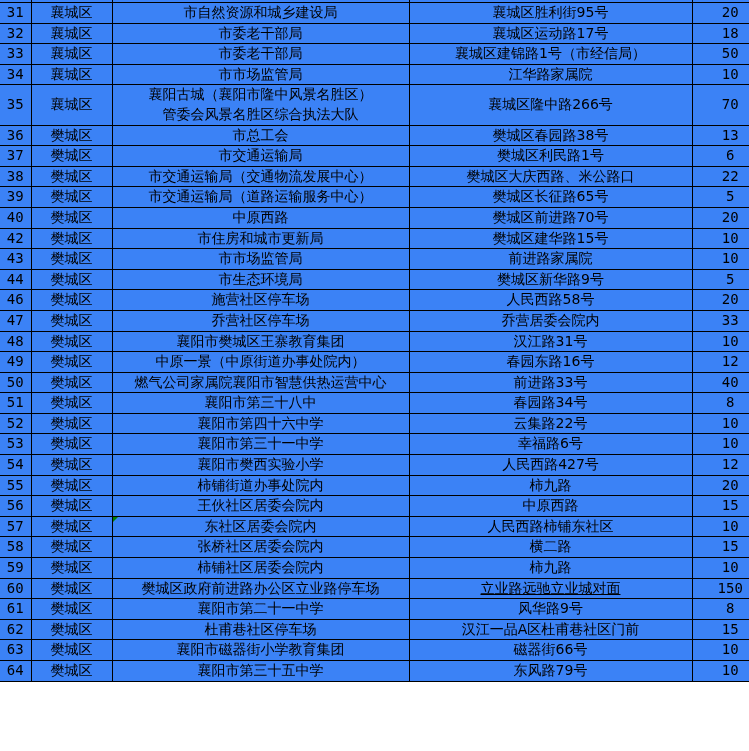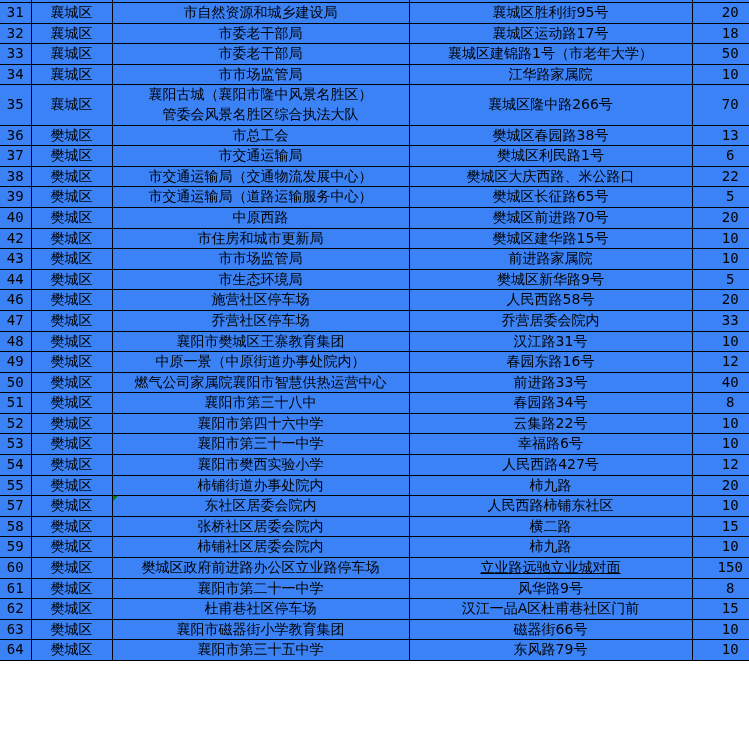--- a/index.html
+++ b/index.html
@@ -90,21 +90,21 @@
           <td class="c-no">32</td>
           <td class="c-district">襄城区</td>
           <td class="c-name">市委老干部局</td>
           <td class="c-address">襄城区运动路17号</td>
           <td class="c-count">18</td>
         </tr>
         <tr>
           <td class="c-no">33</td>
           <td class="c-district">襄城区</td>
           <td class="c-name">市委老干部局</td>
-          <td class="c-address">襄城区建锦路1号（市老年大学）</td>
+          <td class="c-address">襄城区建锦路1号（市经信局）</td>
           <td class="c-count">50</td>
         </tr>
         <tr>
           <td class="c-no">34</td>
           <td class="c-district">襄城区</td>
           <td class="c-name">市市场监管局</td>
           <td class="c-address">江华路家属院</td>
           <td class="c-count">10</td>
         </tr>
         <tr>
@@ -233,20 +233,27 @@
           <td class="c-name">襄阳市樊西实验小学</td>
           <td class="c-address">人民西路427号</td>
           <td class="c-count">12</td>
         </tr>
         <tr>
           <td class="c-no">55</td>
           <td class="c-district">樊城区</td>
           <td class="c-name">柿铺街道办事处院内</td>
           <td class="c-address">柿九路</td>
           <td class="c-count">20</td>
+        </tr>
+        <tr>
+          <td class="c-no">56</td>
+          <td class="c-district">樊城区</td>
+          <td class="c-name">王伙社区居委会院内</td>
+          <td class="c-address">中原西路</td>
+          <td class="c-count">15</td>
         </tr>
         <tr>
           <td class="c-no">57</td>
           <td class="c-district">樊城区</td>
           <td class="c-name">东社区居委会院内<span class="err-tri"></span></td>
           <td class="c-address">人民西路柿铺东社区</td>
           <td class="c-count">10</td>
         </tr>
         <tr>
           <td class="c-no">58</td>

